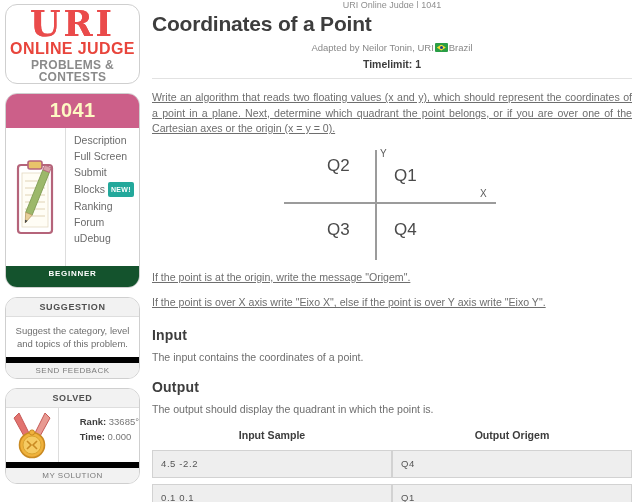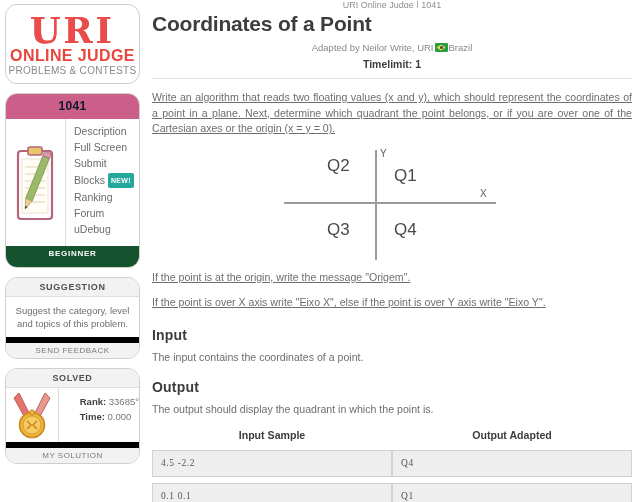--- a/index.html
+++ b/index.html
@@ -40,48 +40,48 @@
     background: linear-gradient(180deg,#f46a6a 0%, #e03232 100%);
     -webkit-background-clip: text;
     background-clip: text;
     color: transparent;
   }
   .logo-sub1 {
     font-size: 16px; font-weight: bold; color: #e8453c;
     letter-spacing: 0.4px; margin-top: 0;
   }
   .logo-sub2 {
-    font-size: 10px; font-weight: normal; color: #8a8a8a;
+    font-size: 12px; font-weight: bold; color: #8a8a8a;
     letter-spacing: 0.3px; margin-top: 2px;
   }
 
   
   .panel-head-pink {
     background: #cc5f89;
-    color: #0f172a;
+    color: #fef9c3;
     text-align: center;
-    font-size: 12px;
+    font-size: 20px;
     font-weight: bold;
     padding: 5px 0 6px 0;
     letter-spacing: 0.3px;
   }
   .panel-foot-pink {
     background: #14532d;
     color: #ffffff;
     text-align: center;
     font-size: 8px;
     font-weight: bold;
     letter-spacing: 0.7px;
     padding: 3px 0 9px 0;
   }
   .prob-body { display: flex; background:#fff; }
   .prob-icon { width: 59px; display:flex; align-items:center; justify-content:center; padding: 3px 0; }
   .prob-menu {
     flex: 1; border-left: 1px solid #dddddd;
-    padding: 4px 0 9px 8px;
+    padding: 4px 0 20px 8px;
   }
   .menu-item {
     font-size: 10.5px; color: #6b6b6b;
     padding: 1.5px 0; line-height: 13px;
     white-space: nowrap; cursor: pointer;
   }
   .badge-new {
     display: inline-block;
     background: #23a89b;
     color: #ffffff;
@@ -226,21 +226,21 @@
     table-layout: fixed;
   }
   #sample-table th {
     font-size: 10.6px; font-weight: bold; color: #3d3d3d;
     text-align: center; padding: 0 0 3px 0;
     border: none; background: transparent;
   }
   #sample-table td {
     background: #eeeeee;
     border: 1px solid #d2d2d2;
-    font-family: Liberation Serif, serif;
+    font-family: Liberation Sans, sans-serif;
     font-size: 9.5px;
     color: #555555;
     padding: 7px 8px 8px 8px;
     vertical-align: top;
     height: 26px;
     letter-spacing: 0.6px;
   }
   #sample-table td.in { border-right: 1px solid #d2d2d2; }
 </style>
 </head>
@@ -344,21 +344,21 @@
 
   </div>
 
   <div id="main">
 
     <div class="breadcrumb">URI Online Judge | 1041</div>
 
     <div class="prob-title">Coordinates of a Point</div>
 
     <div class="prob-author">
-      <span>Adapted by Neilor Write, URI</span><span class="flag"></span><span>Brazil</span>
+      <span>Adapted by Neilor Tonin, URI</span><span class="flag"></span><span>Brazil</span>
     </div>
 
     <div class="timelimit">Timelimit: 1</div>
 
     <hr class="sep">
 
     <div class="body-text">Write an algorithm that reads two floating values (x and y), which should represent the coordinates of a point in a plane. Next, determine which quadrant the point belongs, or if you are over one of the Cartesian axes or the origin (x = y = 0).</div>
 
     <div id="diagram">
       <div class="axis-v"></div>
@@ -377,21 +377,21 @@
     <div class="sec-head">Input</div>
     <div class="sec-body">The input contains the coordinates of a point.</div>
 
     <div class="sec-head">Output</div>
     <div class="sec-body">The output should display the quadrant in which the point is.</div>
 
     <table id="sample-table">
       <thead>
         <tr>
           <th>Input Sample</th>
-          <th>Output Adapted</th>
+          <th>Output Origem</th>
         </tr>
       </thead>
       <tbody>
         <tr>
           <td class="in">4.5 -2.2</td>
           <td>Q4</td>
         </tr>
         <tr>
           <td class="in">0.1 0.1</td>
           <td>Q1</td>

